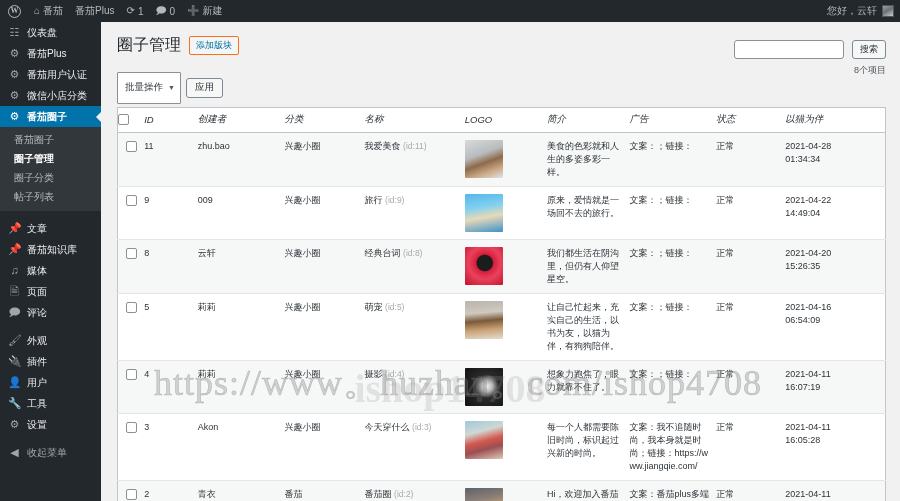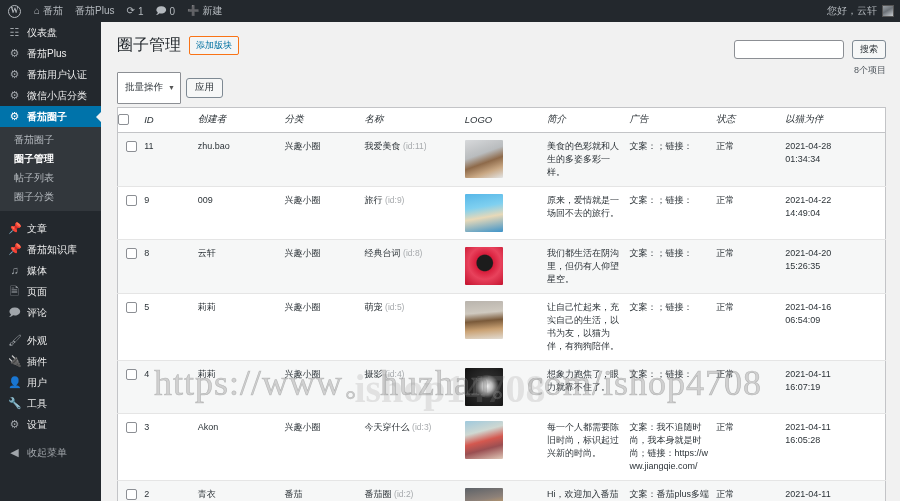--- a/index.html
+++ b/index.html
@@ -244,22 +244,22 @@
     <span>微信小店分类</span>
   </div>
   <div class="menu-item current">
     <span class="mi-ico">⚙</span>
     <span>番茄圈子</span>
   </div>
 
   <div class="submenu">
     <span class="submenu-item">番茄圈子</span>
     <span class="submenu-item current">圈子管理</span>
+    <span class="submenu-item">圈子分类</span>
     <span class="submenu-item">帖子列表</span>
-    <span class="submenu-item">圈子分类</span>
   </div>
 
   <div class="menu-sep"></div>
 
   <div class="menu-item">
     <span class="mi-ico">📌</span>
     <span>文章</span>
   </div>
   <div class="menu-item">
     <span class="mi-ico">📌</span>

